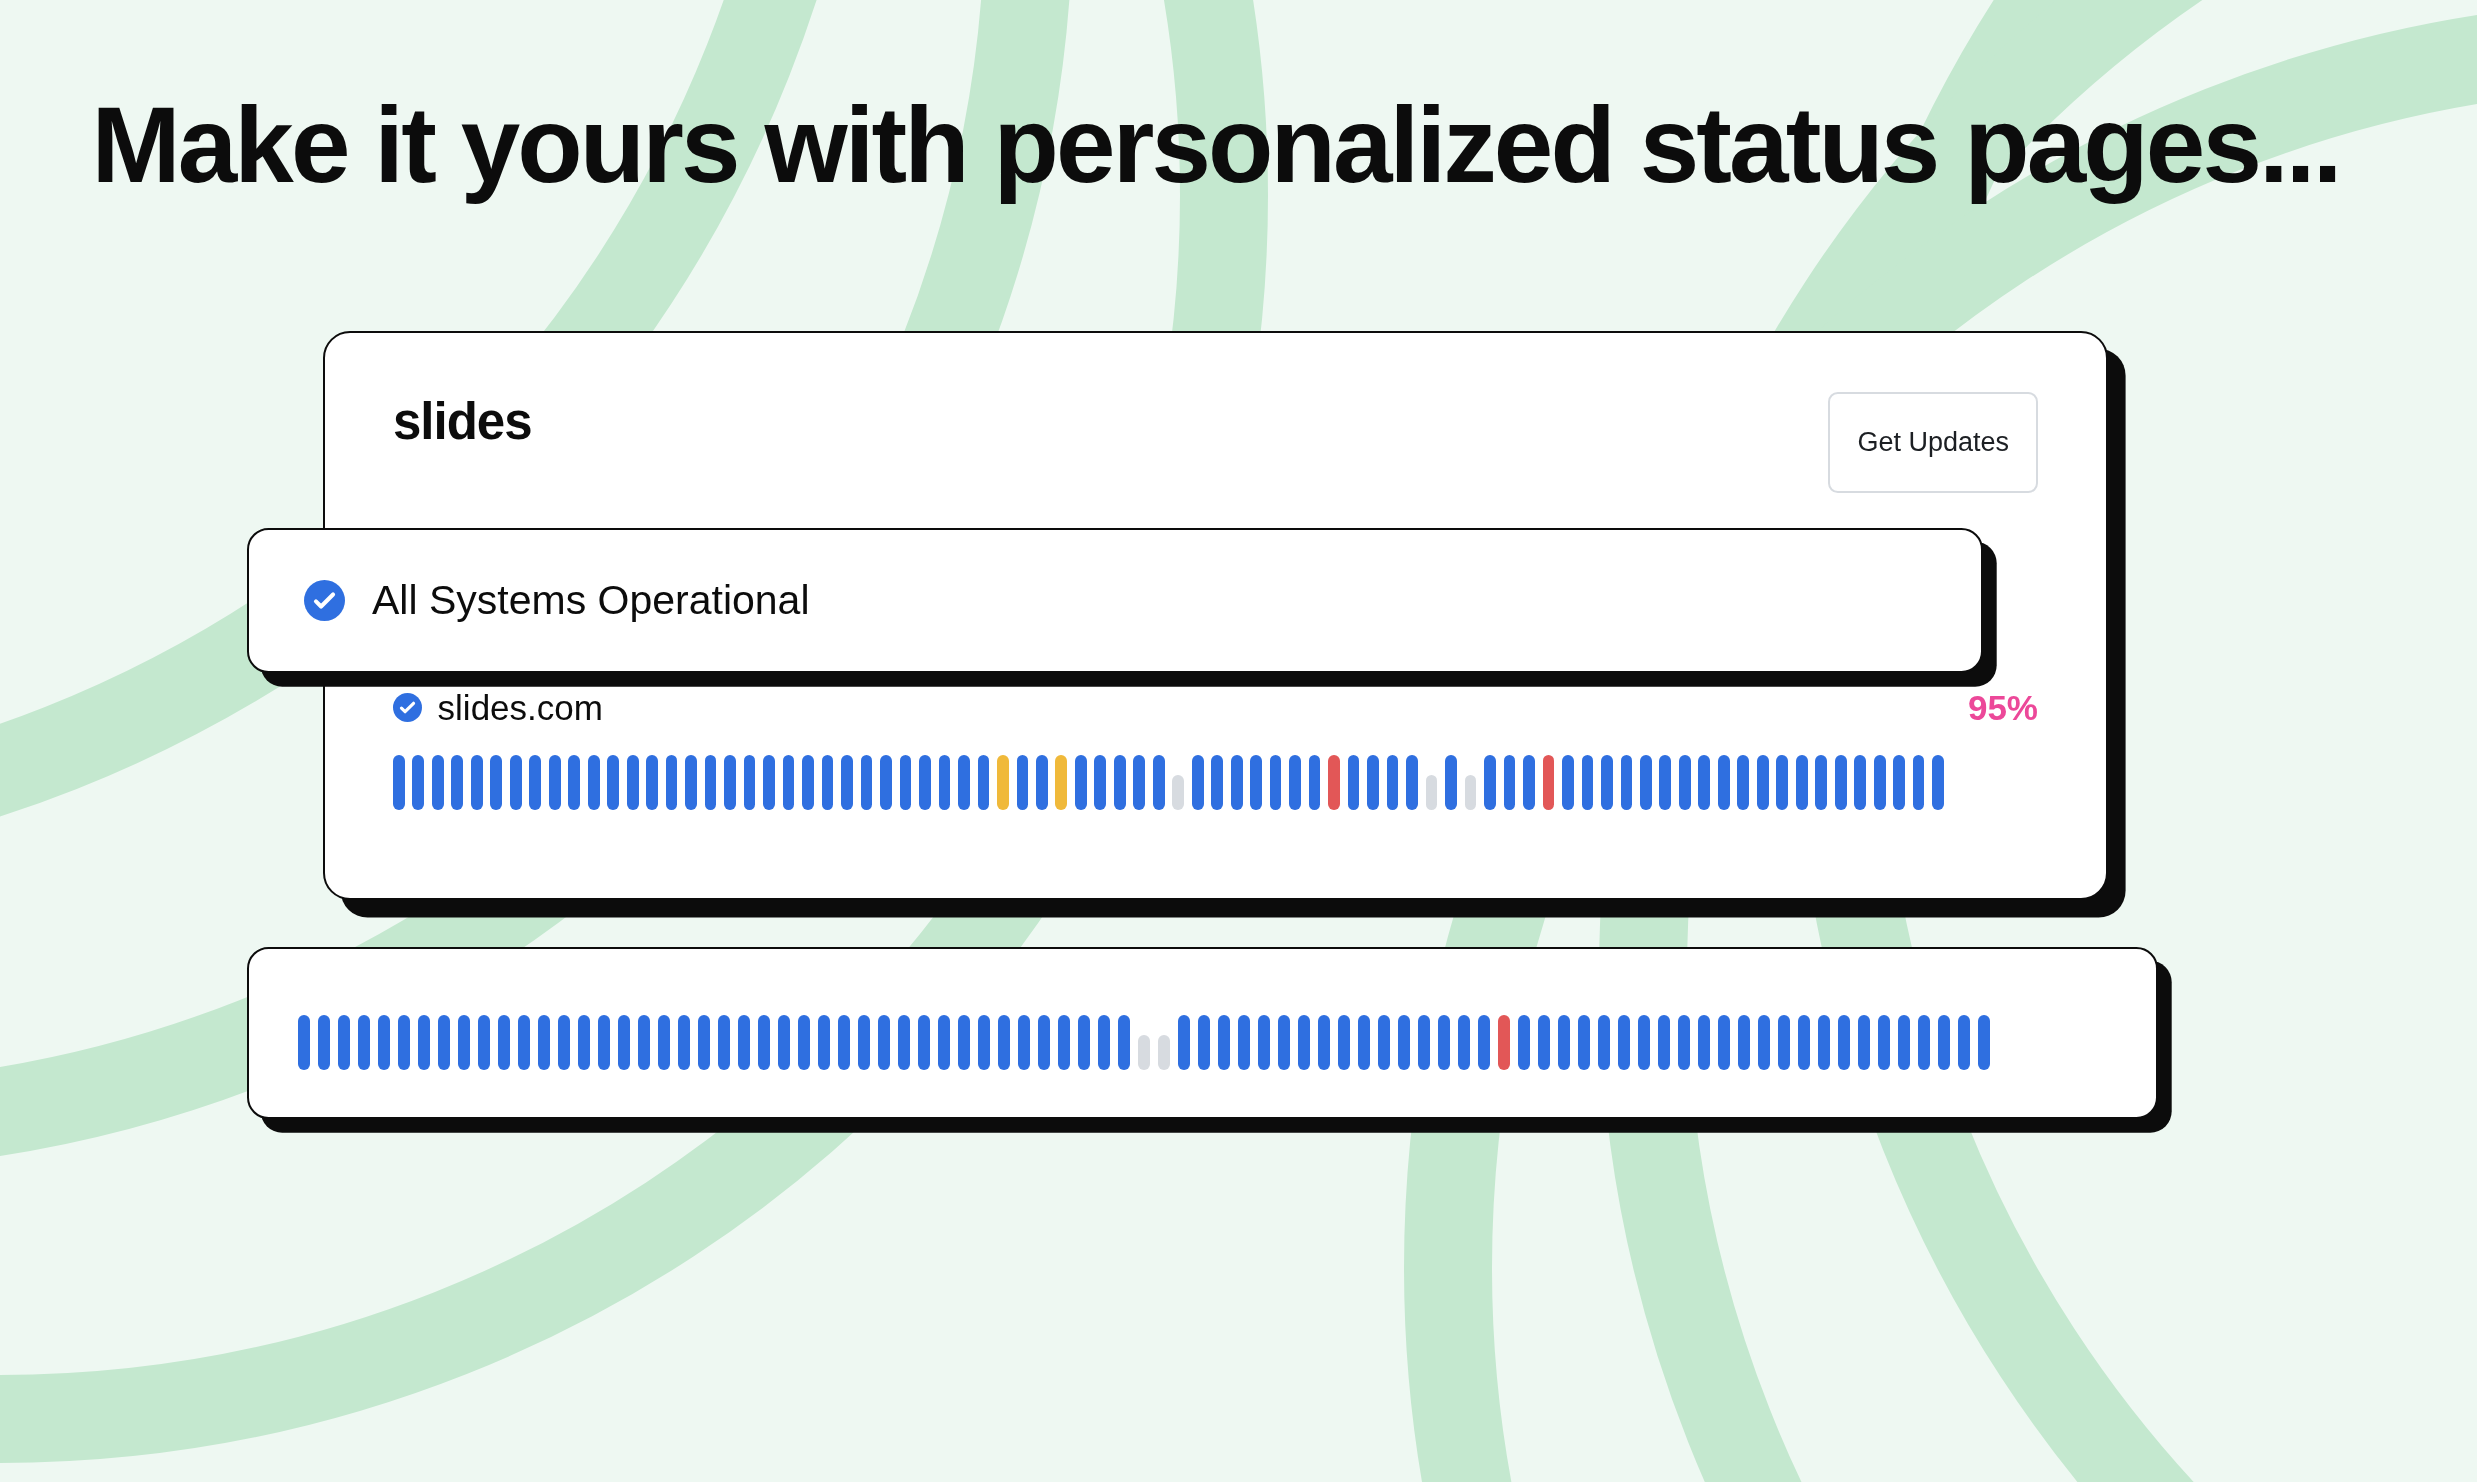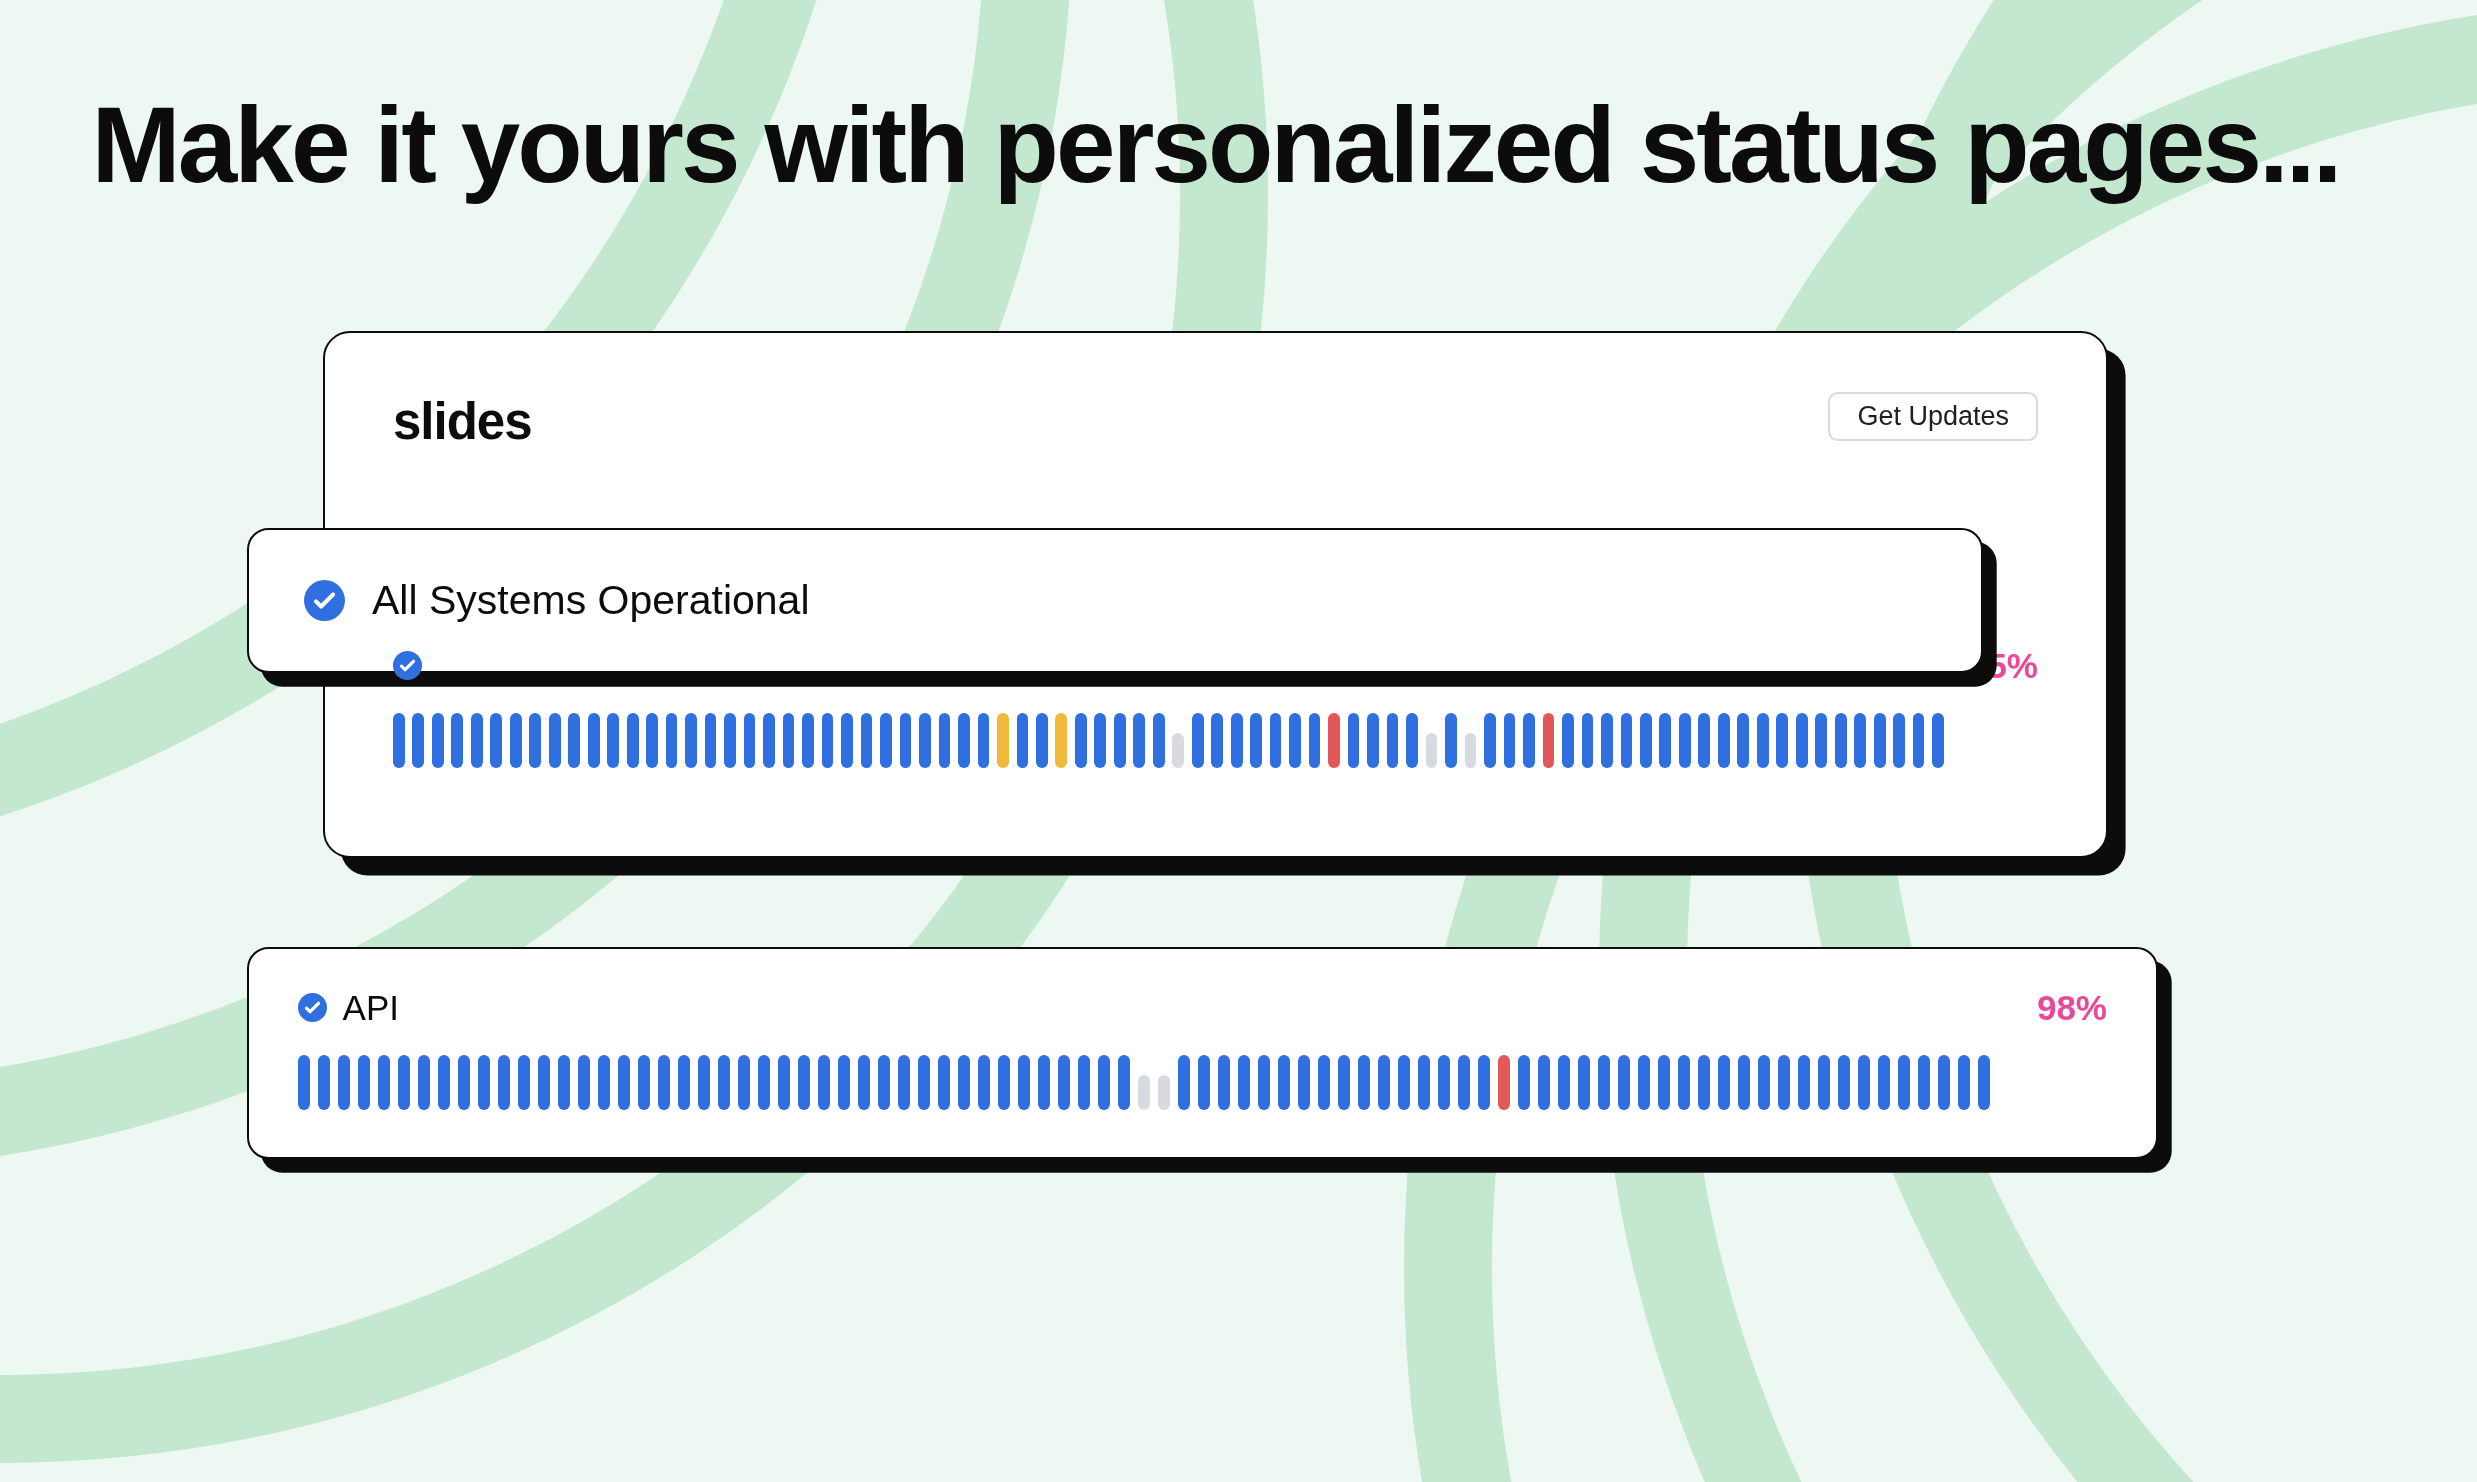--- a/index.html
+++ b/index.html
@@ -68,21 +68,21 @@
     font-size: 51px;
     font-weight: 800;
     letter-spacing: -1px;
     color: #0c0c0c;
   }
 
   .updates-btn {
     border: 2px solid #d7dbe0;
     background: #fff;
     border-radius: 9.8px;
-    padding: 7px 27px;
+    padding: 33px 27px;
     font-size: 27px;
     font-weight: 500;
     color: #1c1f23;
     cursor: pointer;
   }
 
   
   .status-banner {
     position: absolute;
     left: -78px;
@@ -288,30 +288,20 @@
           <div class="bar ok"></div>
           <div class="bar ok"></div>
           <div class="bar ok"></div>
           <div class="bar ok"></div>
           <div class="bar ok"></div>
           <div class="bar ok"></div>
         </div>
     </div>
 
     <div class="api-panel">
-      <div class="component-header">
-        <span class="check-badge small">
-          <svg viewBox="0 0 24 24" fill="none">
-            <circle cx="12" cy="12" r="12" fill="#2f6fe0"></circle>
-            <path d="M7 12.5l3 3 7-7" stroke="#fff" stroke-width="2.6" stroke-linecap="round" stroke-linejoin="round"></path>
-          </svg>
-        </span>
-        <span class="component-name">API</span>
-        <span class="component-pct">98%</span>
-      </div>
       <div class="bars">
           <div class="bar ok"></div>
           <div class="bar ok"></div>
           <div class="bar ok"></div>
           <div class="bar ok"></div>
           <div class="bar ok"></div>
           <div class="bar ok"></div>
           <div class="bar ok"></div>
           <div class="bar ok"></div>
           <div class="bar ok"></div>

